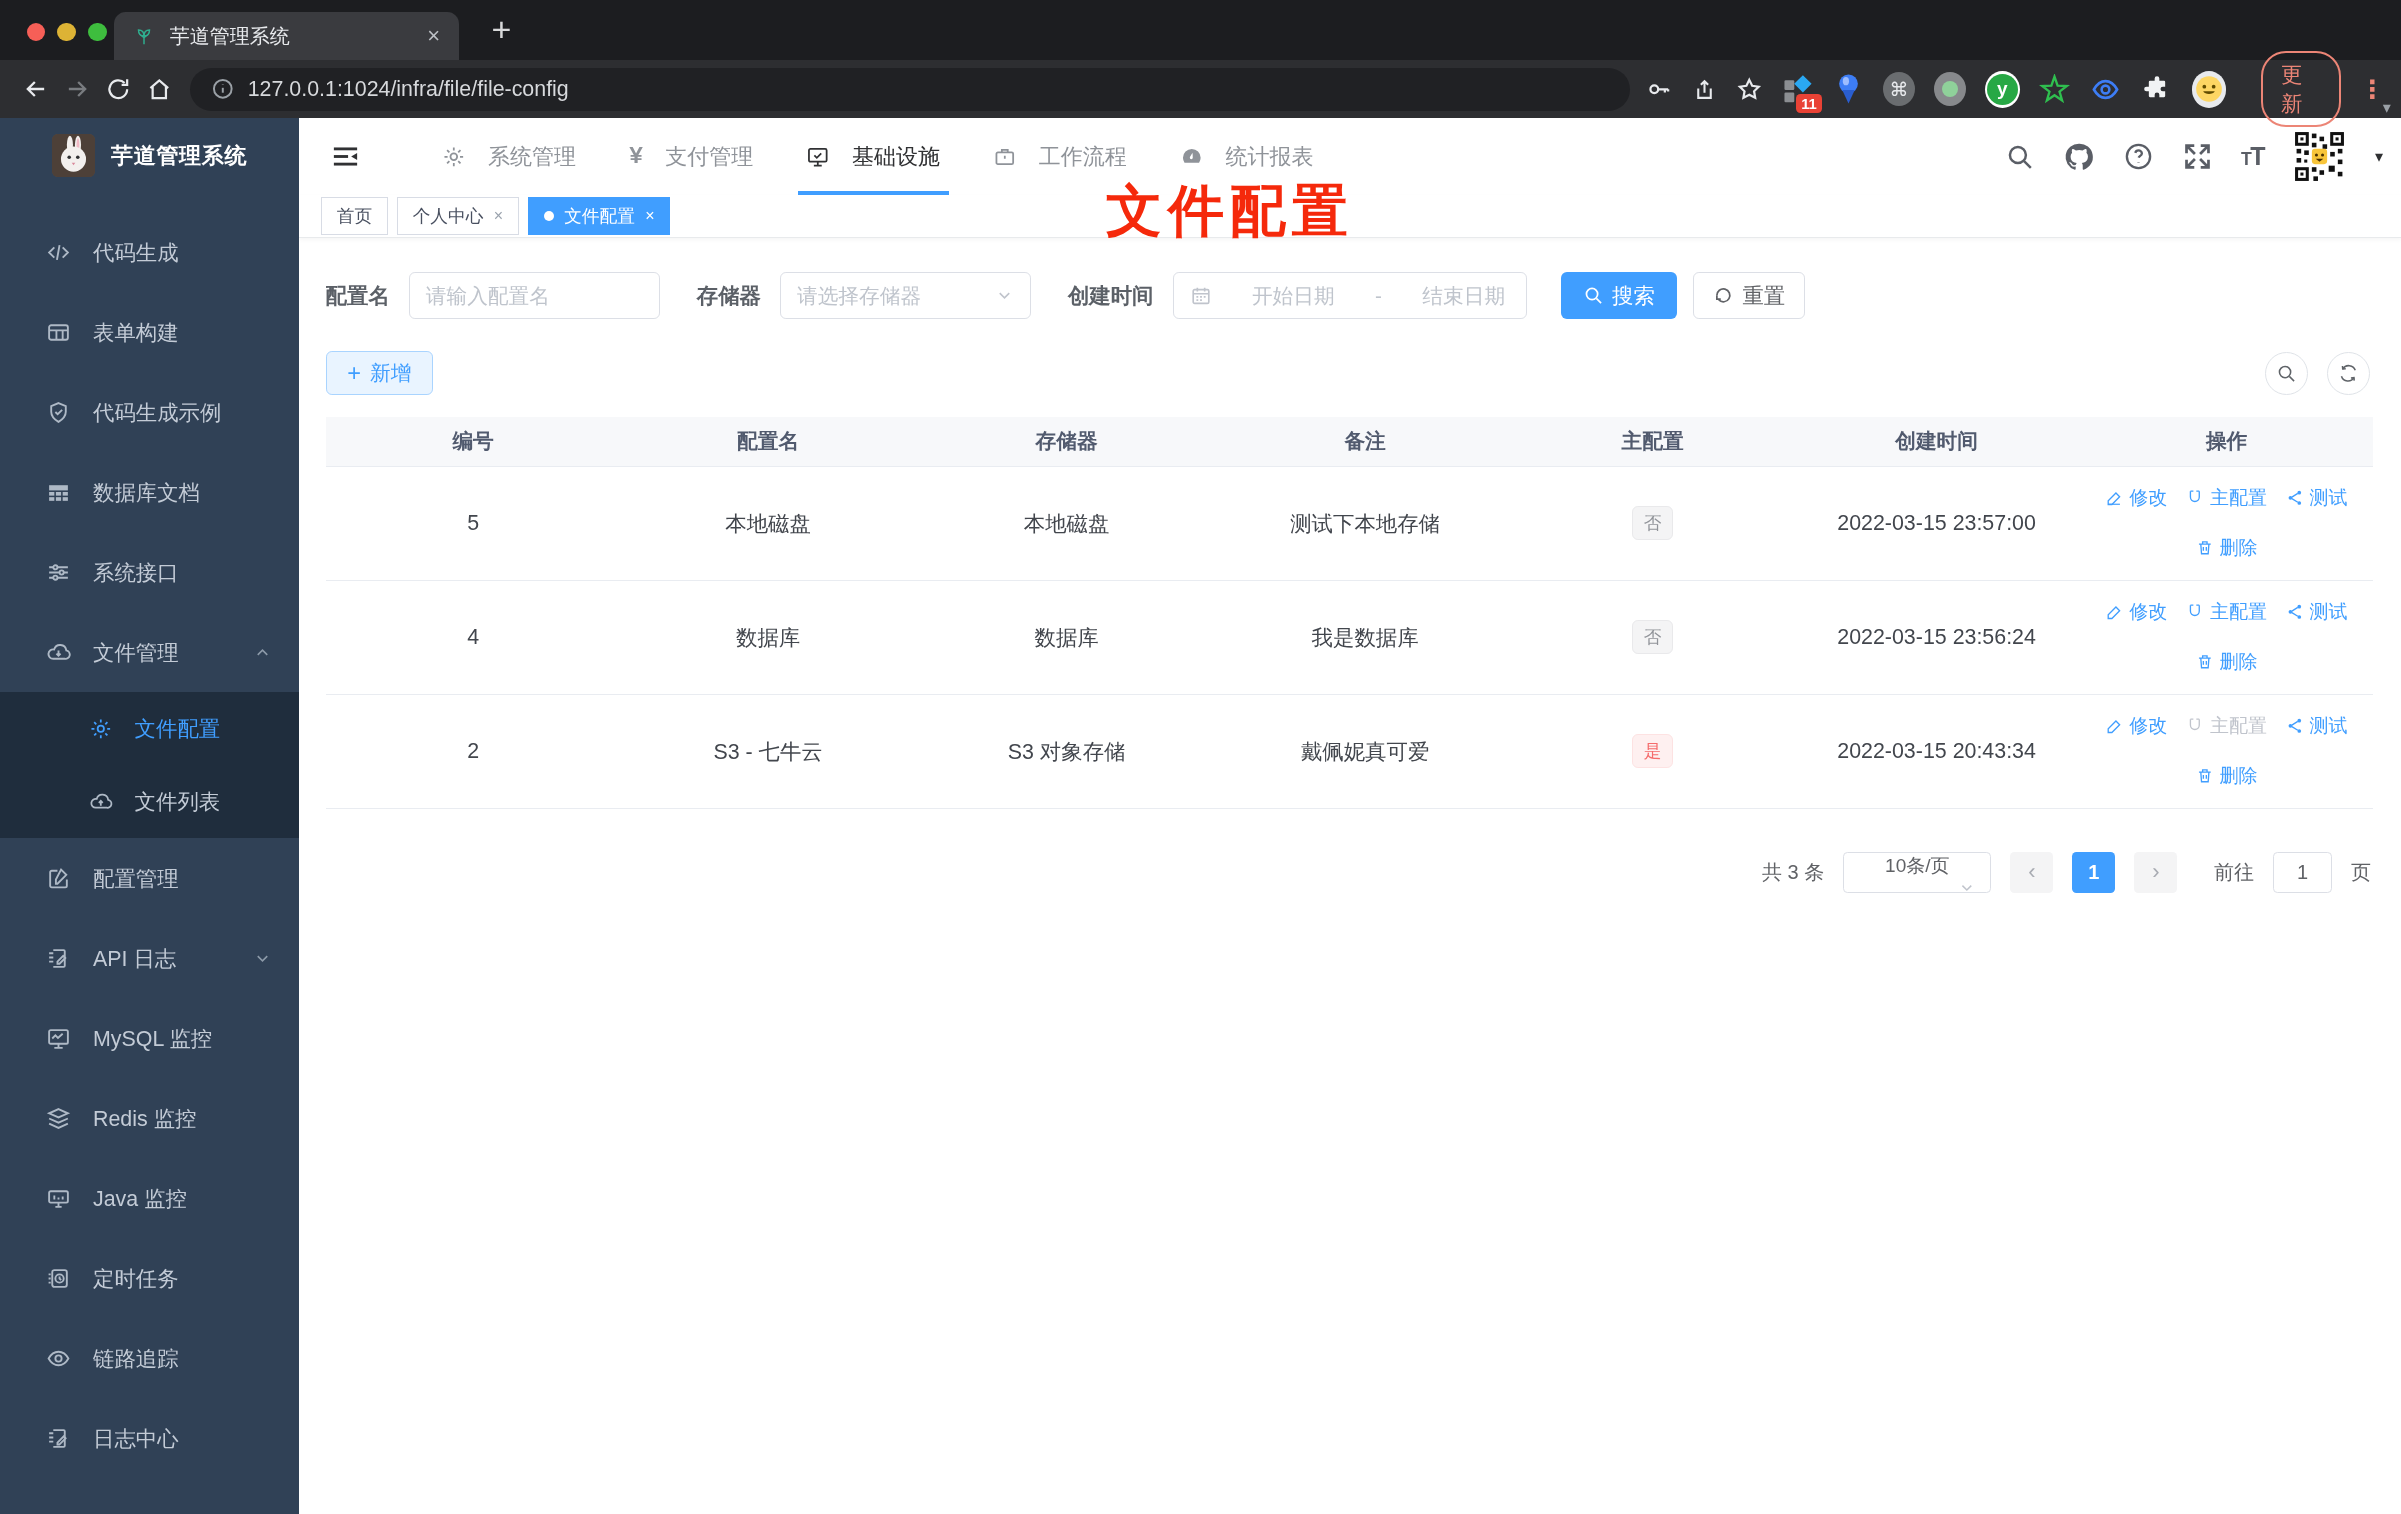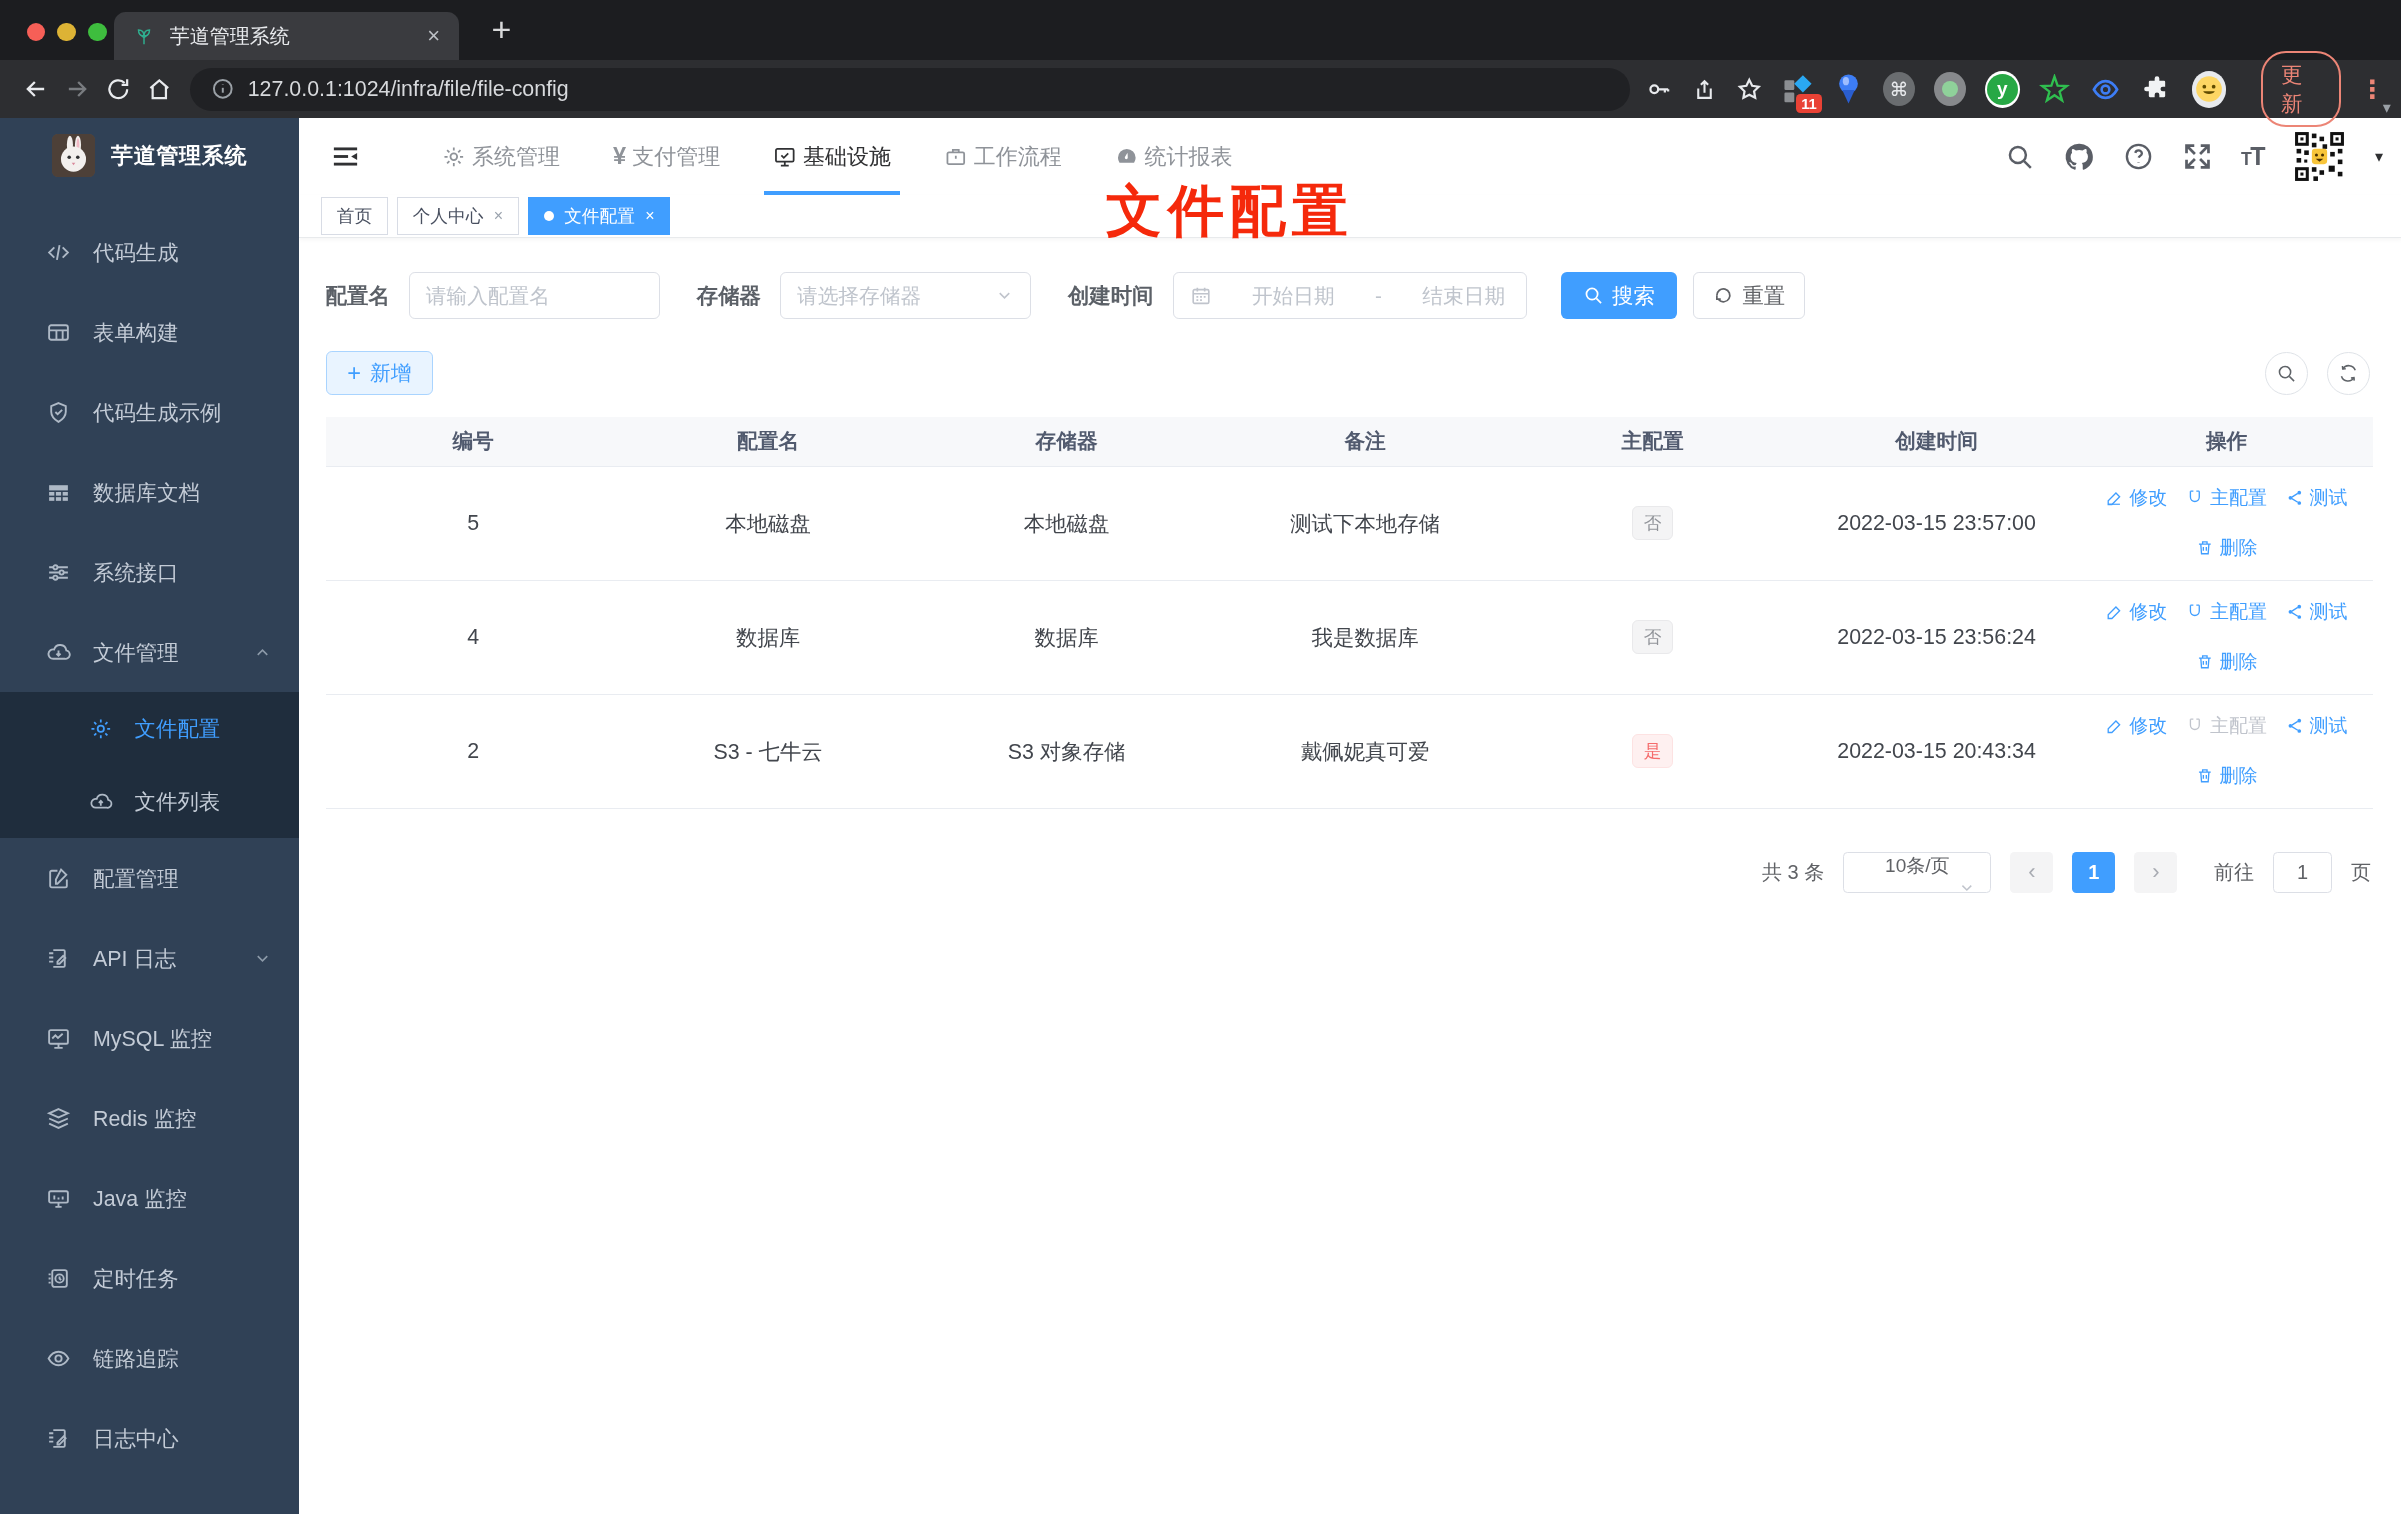--- a/index.html
+++ b/index.html
@@ -47,21 +47,21 @@
   .smi { height:73px; display:flex; align-items:center; padding-left:89px; font-size:21.4px; cursor:pointer; }
   .smi .ic { margin-right:22px; color:#aeb9c6; }
   .smi.active { color:#409eff; }
   .smi.active .ic { color:#409eff; }
 
   
   .main { position:absolute; top:118px; left:299px; width:2103px; height:1397px; background:#fff; }
   .appnav { height:77px; display:flex; align-items:center; position:relative; padding-left:20.7px; }
   .fold { width:52px; height:52px; display:flex; align-items:center; justify-content:center; color:#303133; }
   .topmenu { display:flex; margin-left:44px; height:100%; }
-  .tmi { display:flex; align-items:center; gap:6px; padding:0 26.6px; font-size:22px; color:#8f9399; position:relative; cursor:pointer; }
+  .tmi { display:flex; align-items:center; gap:22px; padding:0 26.6px; font-size:22px; color:#8f9399; position:relative; cursor:pointer;font-family:Liberation Mono, monospace; }
   .tmi.active { color:#303133; }
   .tmi.active::after { content:""; position:absolute; left:17.7px; right:17.7px; bottom:0; height:4.4px; background:#409eff; }
   .navright { position:absolute; right:19px; top:0; height:100%; display:flex; align-items:center; gap:28px; color:#5a5e66; }
   .qr { width:55px; height:55px; border-radius:7.4px; overflow:hidden; background:#fff; }
   .nav-caret { color:#303133; font-size:16px; }
   .fontsize { font-size:25px; font-weight:700; color:#5a5e66; letter-spacing:-1.5px; }
   .fontsize .small { font-size:17.7px; }
 
   .tagsbar { height:43px; display:flex; align-items:center; gap:8.9px; padding-left:22px;
     border-bottom:1.5px solid #e8eaec; box-shadow:0 2.2px 4.4px rgba(0,0,0,.04); position:relative; }

